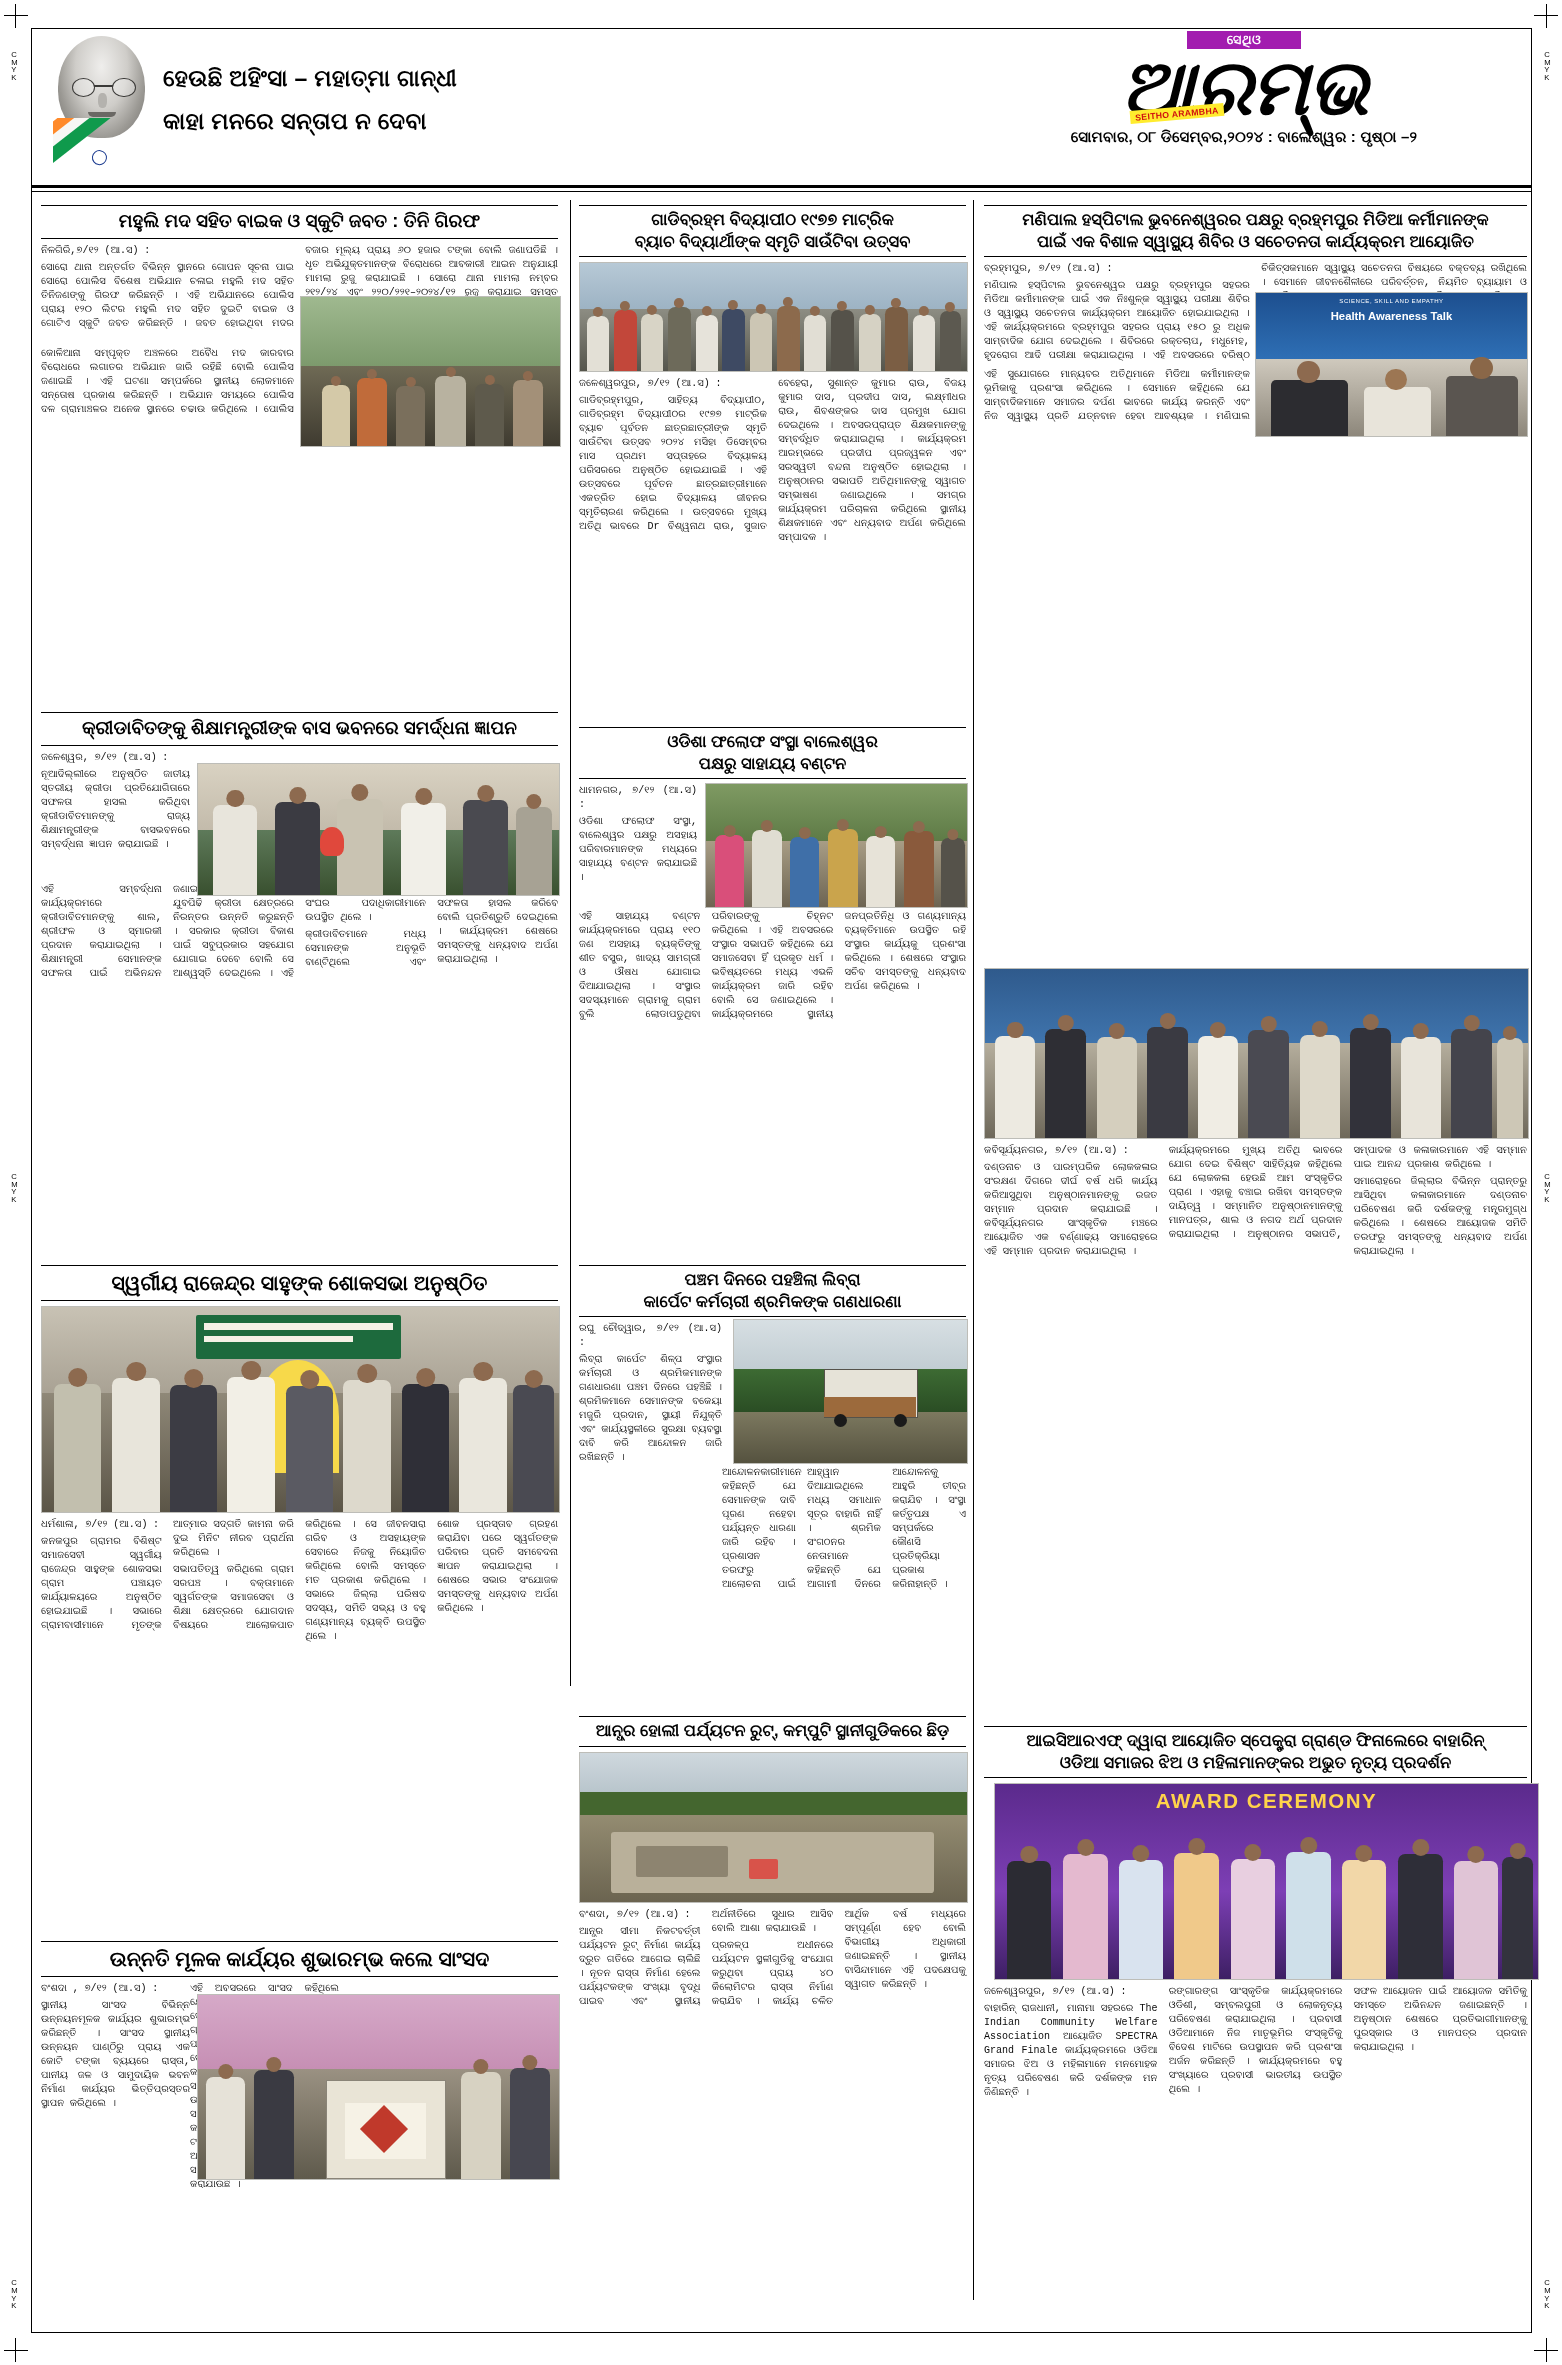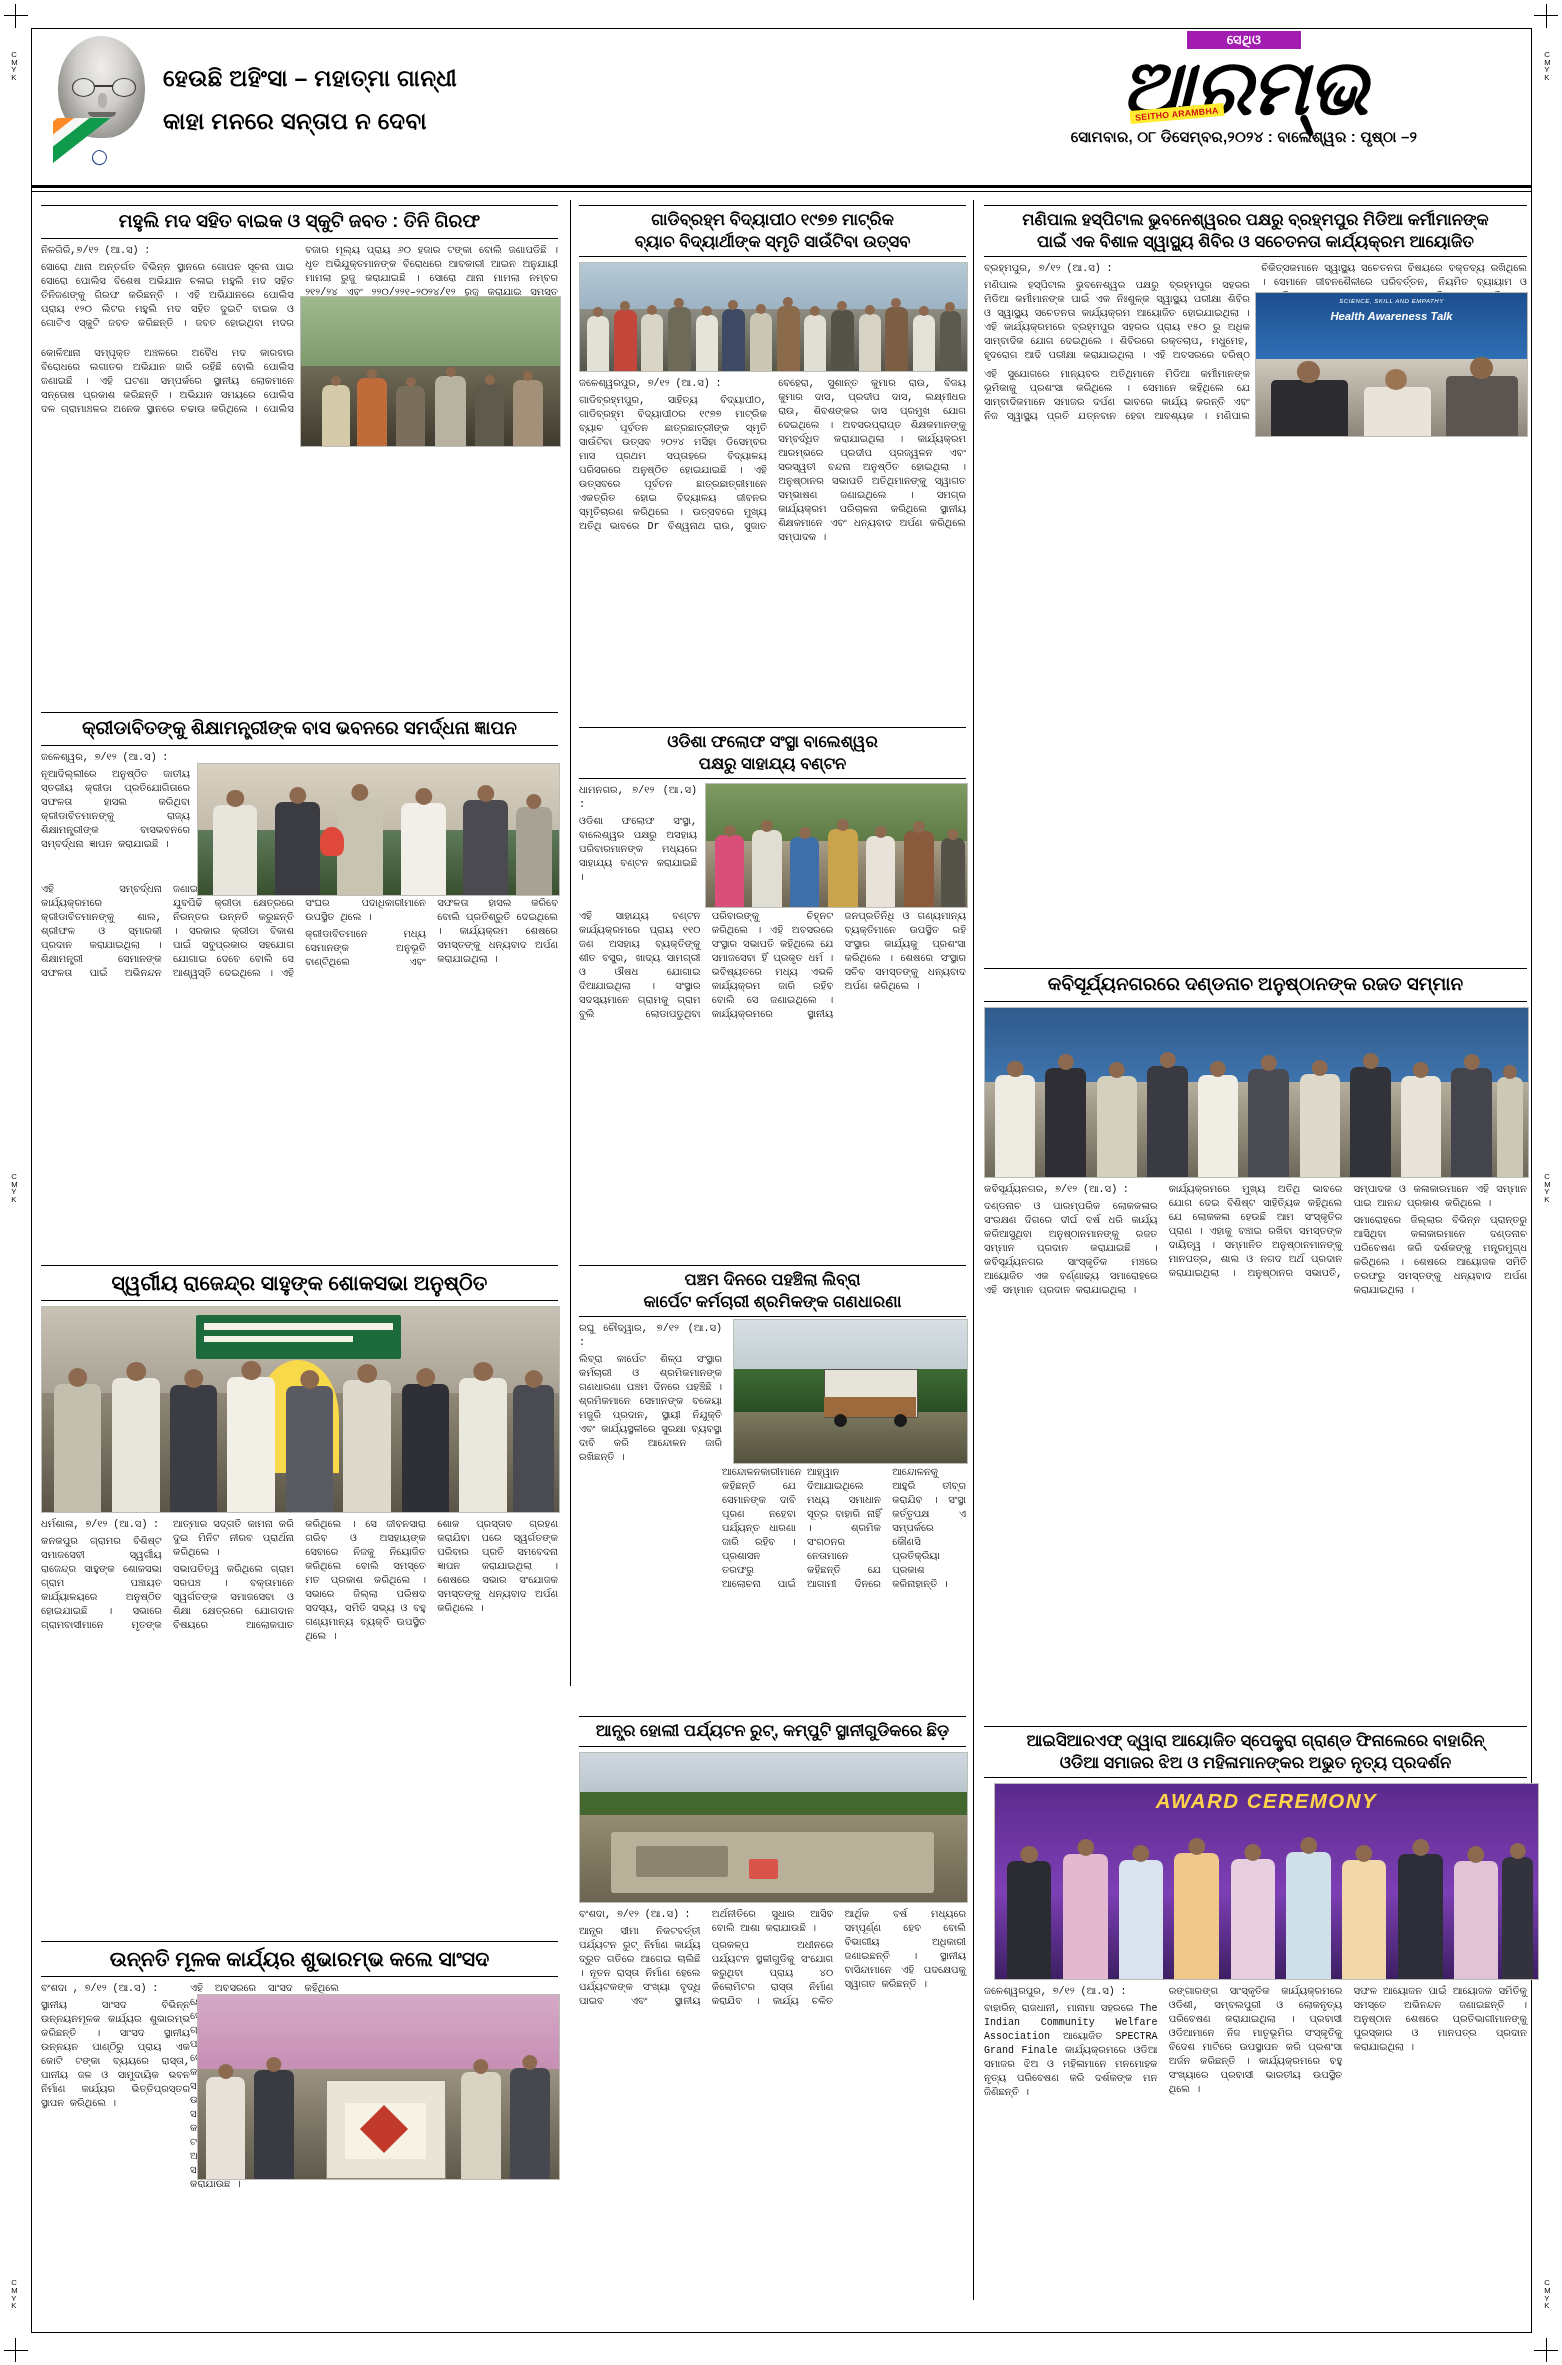--- a/index.html
+++ b/index.html
@@ -248,21 +248,20 @@
     hyphens: auto;
     word-spacing: -0.3px;
   }
   .body-cols p { margin: 0 0 3.1px 0; }
 
   .photo {
     position: relative;
     background: #d8d8d4;
     overflow: hidden;
     border: 0.5px solid #bdbdb8;
-    font-style: italic;
   }
   .photo .sky   { position:absolute; left:0; right:0; top:0; height:46%; }
   .photo .ground{ position:absolute; left:0; right:0; bottom:0; height:54%; }
   .photo .figs  { position:absolute; left:0; right:0; bottom:0; height:72%; }
   .photo .fig {
     position: absolute;
     bottom: 0;
     border-radius: 7.2px 7.2px 0 0;
   }
   .photo .fig .head {
@@ -571,21 +570,20 @@
           </div>
       </div>
     </div>
 
     <div class="body-cols" style="column-count:3; margin-top:131px;">
       <p>ଏହି ସାହାଯ୍ୟ ବଣ୍ଟନ କାର୍ଯ୍ୟକ୍ରମରେ ପ୍ରାୟ ୧୧୦ ଜଣ ଅସହାୟ ବ୍ୟକ୍ତିଙ୍କୁ ଶୀତ ବସ୍ତ୍ର, ଖାଦ୍ୟ ସାମଗ୍ରୀ ଓ ଔଷଧ ଯୋଗାଇ ଦିଆଯାଇଥିଲା । ସଂସ୍ଥାର ସଦସ୍ୟମାନେ ଗ୍ରାମକୁ ଗ୍ରାମ ବୁଲି ଲୋଡାପଡୁଥିବା ପରିବାରଙ୍କୁ ଚିହ୍ନଟ କରିଥିଲେ । ଏହି ଅବସରରେ ସଂସ୍ଥାର ସଭାପତି କହିଥିଲେ ଯେ ସମାଜସେବା ହିଁ ପ୍ରକୃତ ଧର୍ମ । ଭବିଷ୍ୟତରେ ମଧ୍ୟ ଏଭଳି କାର୍ଯ୍ୟକ୍ରମ ଜାରି ରହିବ ବୋଲି ସେ ଜଣାଇଥିଲେ । କାର୍ଯ୍ୟକ୍ରମରେ ସ୍ଥାନୀୟ ଜନପ୍ରତିନିଧି ଓ ଗଣ୍ୟମାନ୍ୟ ବ୍ୟକ୍ତିମାନେ ଉପସ୍ଥିତ ରହି ସଂସ୍ଥାର କାର୍ଯ୍ୟକୁ ପ୍ରଶଂସା କରିଥିଲେ । ଶେଷରେ ସଂସ୍ଥାର ସଚିବ ସମସ୍ତଙ୍କୁ ଧନ୍ୟବାଦ ଅର୍ପଣ କରିଥିଲେ ।</p>
     </div>
   </div>
 
   <div class="art" style="left:984px; top:968px; width:543px;">
-    <div class="headline h-lg hl-rule">କବିସୂର୍ଯ୍ୟନଗରରେ ଦଣ୍ଡନାଚ ଅନୁଷ୍ଠାନଙ୍କ ରଜତ ସମ୍ମାନ</div>
 
     <div class="photo" style="width:543px; height:169px; margin-bottom:5.1px;">
       <div class="sky" style="height:44%; background:linear-gradient(#2f5a8c,#3f74ad);"></div>
       <div class="ground" style="height:56%; background:linear-gradient(#b5ae9d,#6e685a);"></div>
       <div class="figs" style="height:84%;">
         <div class="fig" style="left:10.2px;  width:40px; height:102px; background:#edeae1;">
             <div class="head" style="width:16.4px;height:16.4px;top:-14.3px;"></div>
           </div>
         <div class="fig" style="left:60px; width:41px; height:109px; background:#2e2e34;">
             <div class="head" style="width:16.4px;height:16.4px;top:-14.3px;"></div>

